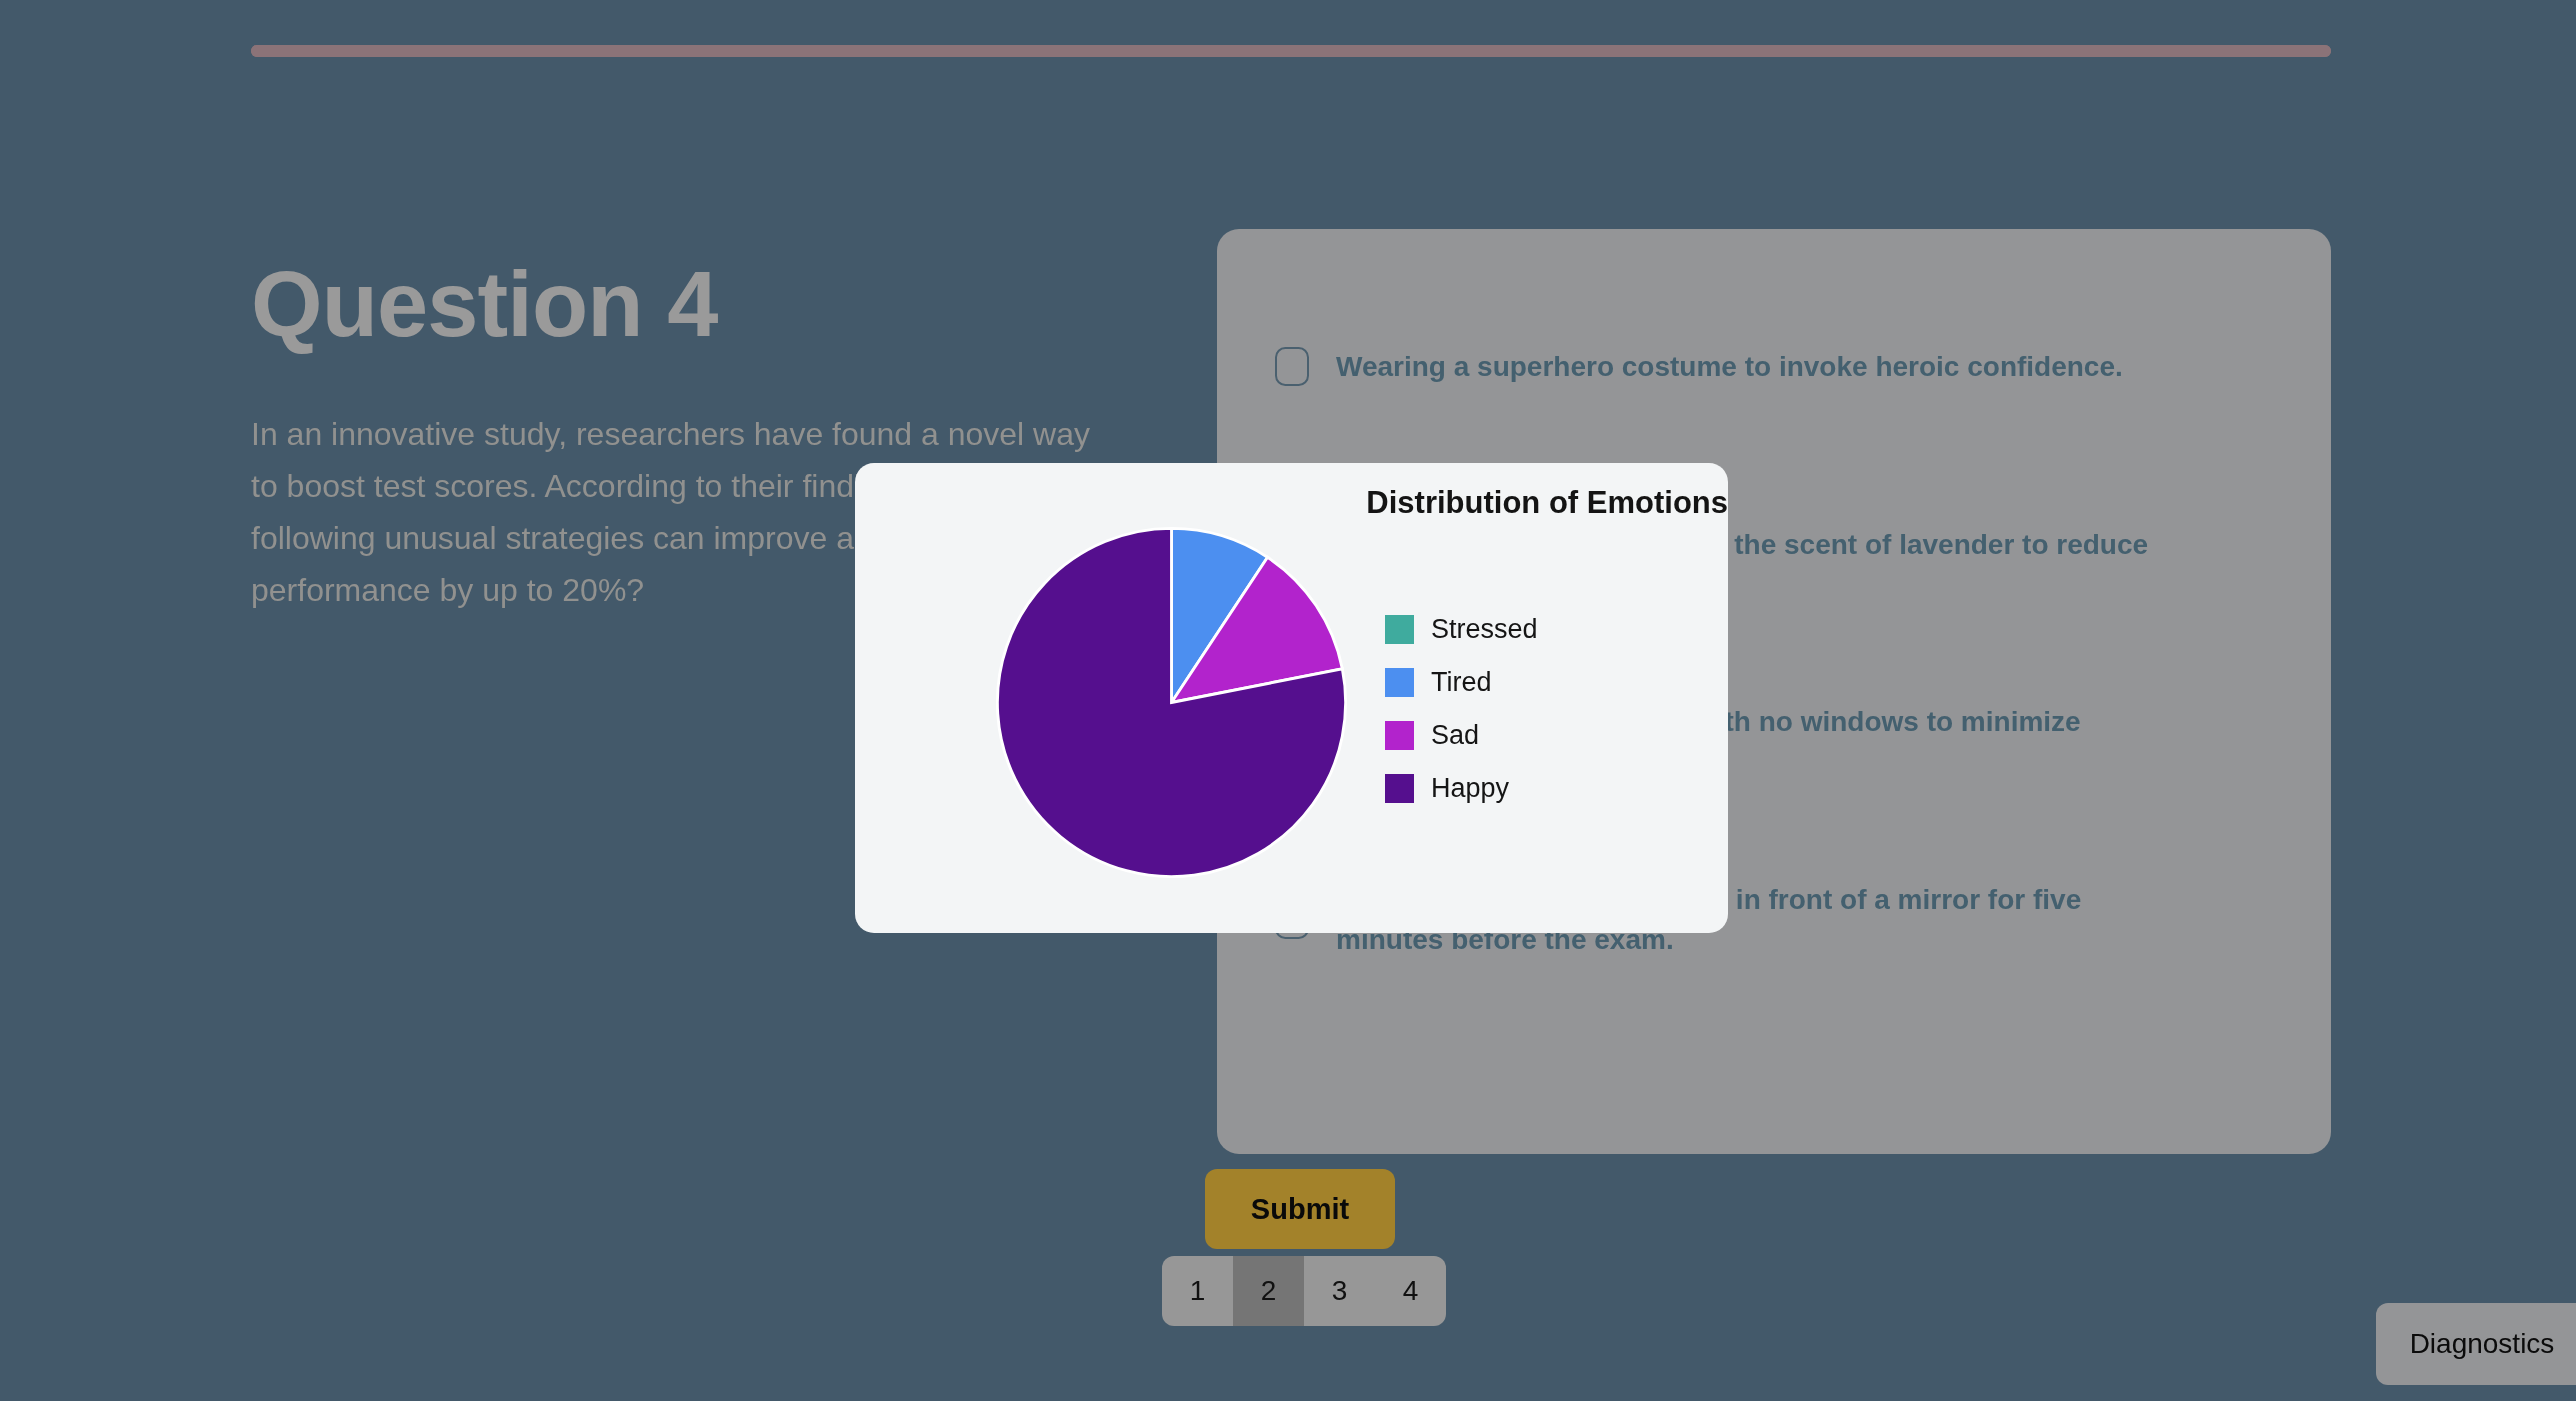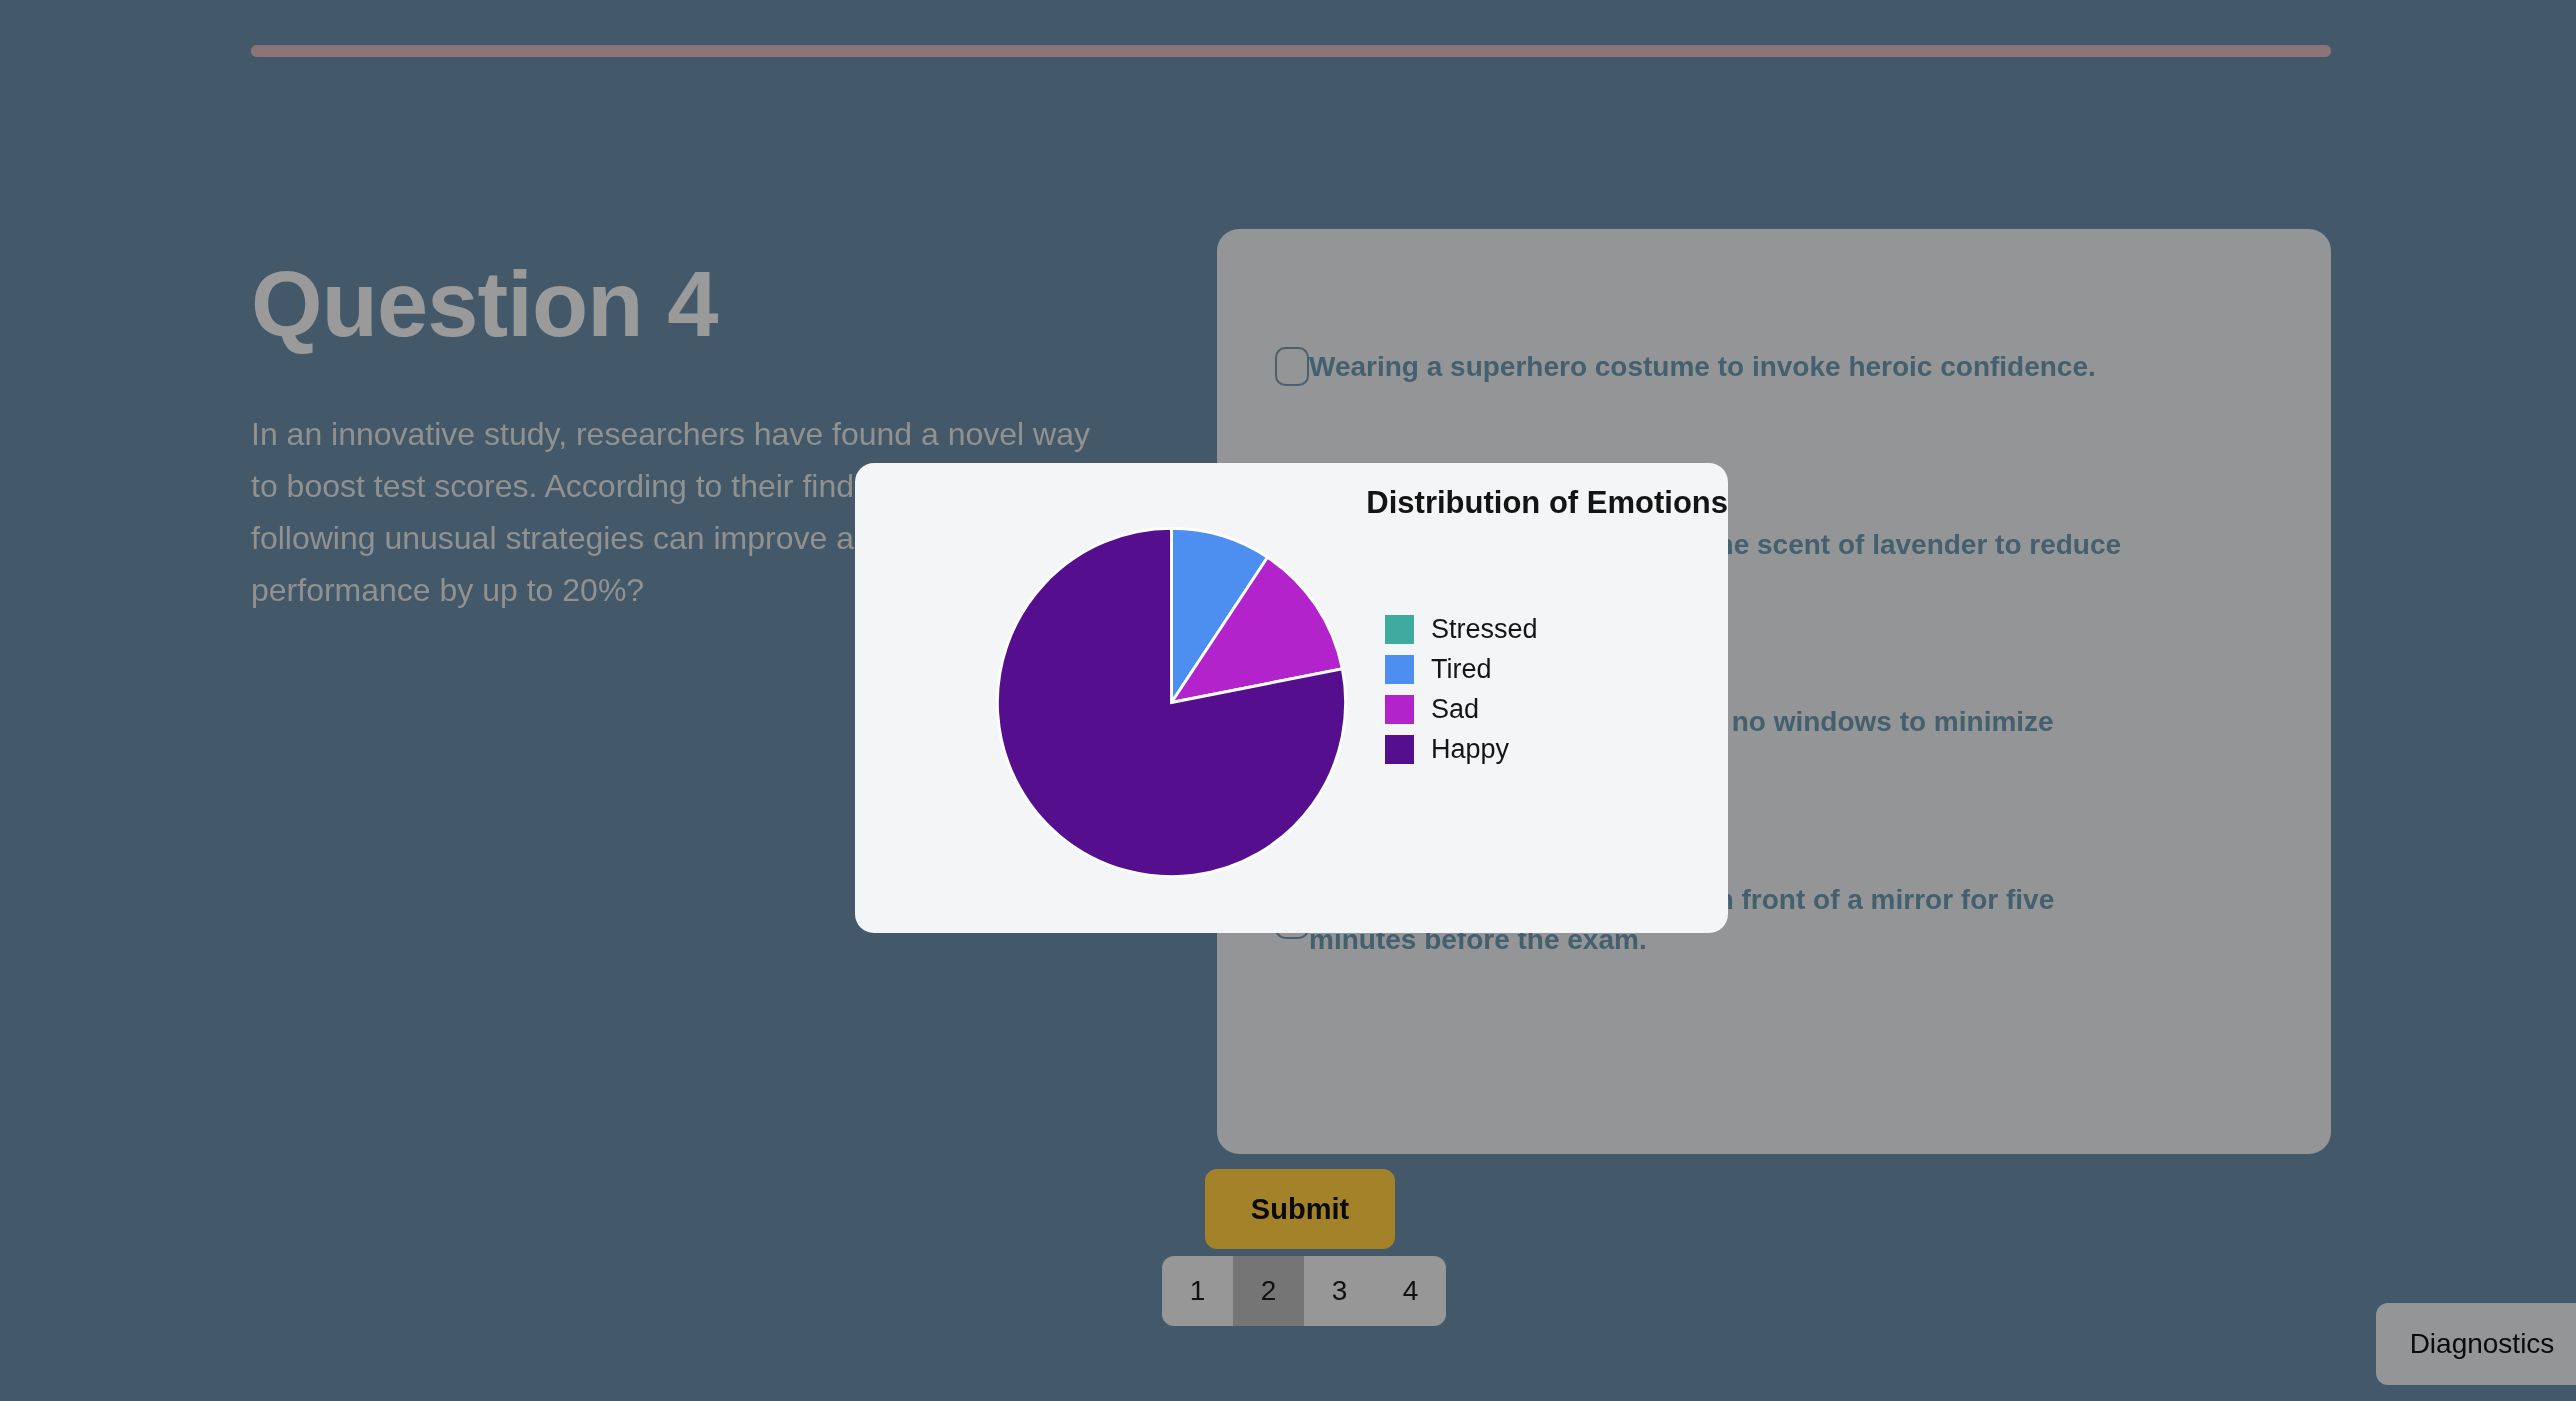--- a/index.html
+++ b/index.html
@@ -60,20 +60,21 @@
     width: 1114px;
     height: 925px;
     background: #949597;
     border-radius: 22px;
   }
 
   .option-row {
     position: absolute;
     display: flex;
     align-items: center;
+    gap: 27px;
     left: 58px;
     width: 1009px;
   }
 
   #option-row-1 { top: 118px; }
   #option-row-2 { top: 296px; }
   #option-row-3 { top: 473px; }
   #option-row-4 { top: 651px; }
 
   .option-checkbox {
@@ -182,21 +183,21 @@
   }
 
   #pie-svg { width: 100%; height: 100%; display: block; }
 
   #chart-legend {
     position: absolute;
     left: 530px;
     top: 152px;
     display: flex;
     flex-direction: column;
-    gap: 11px;
+    gap: 24px;
   }
 
   .legend-row {
     display: flex;
     align-items: center;
     gap: 17px;
   }
 
   .legend-swatch {
     width: 29px;

